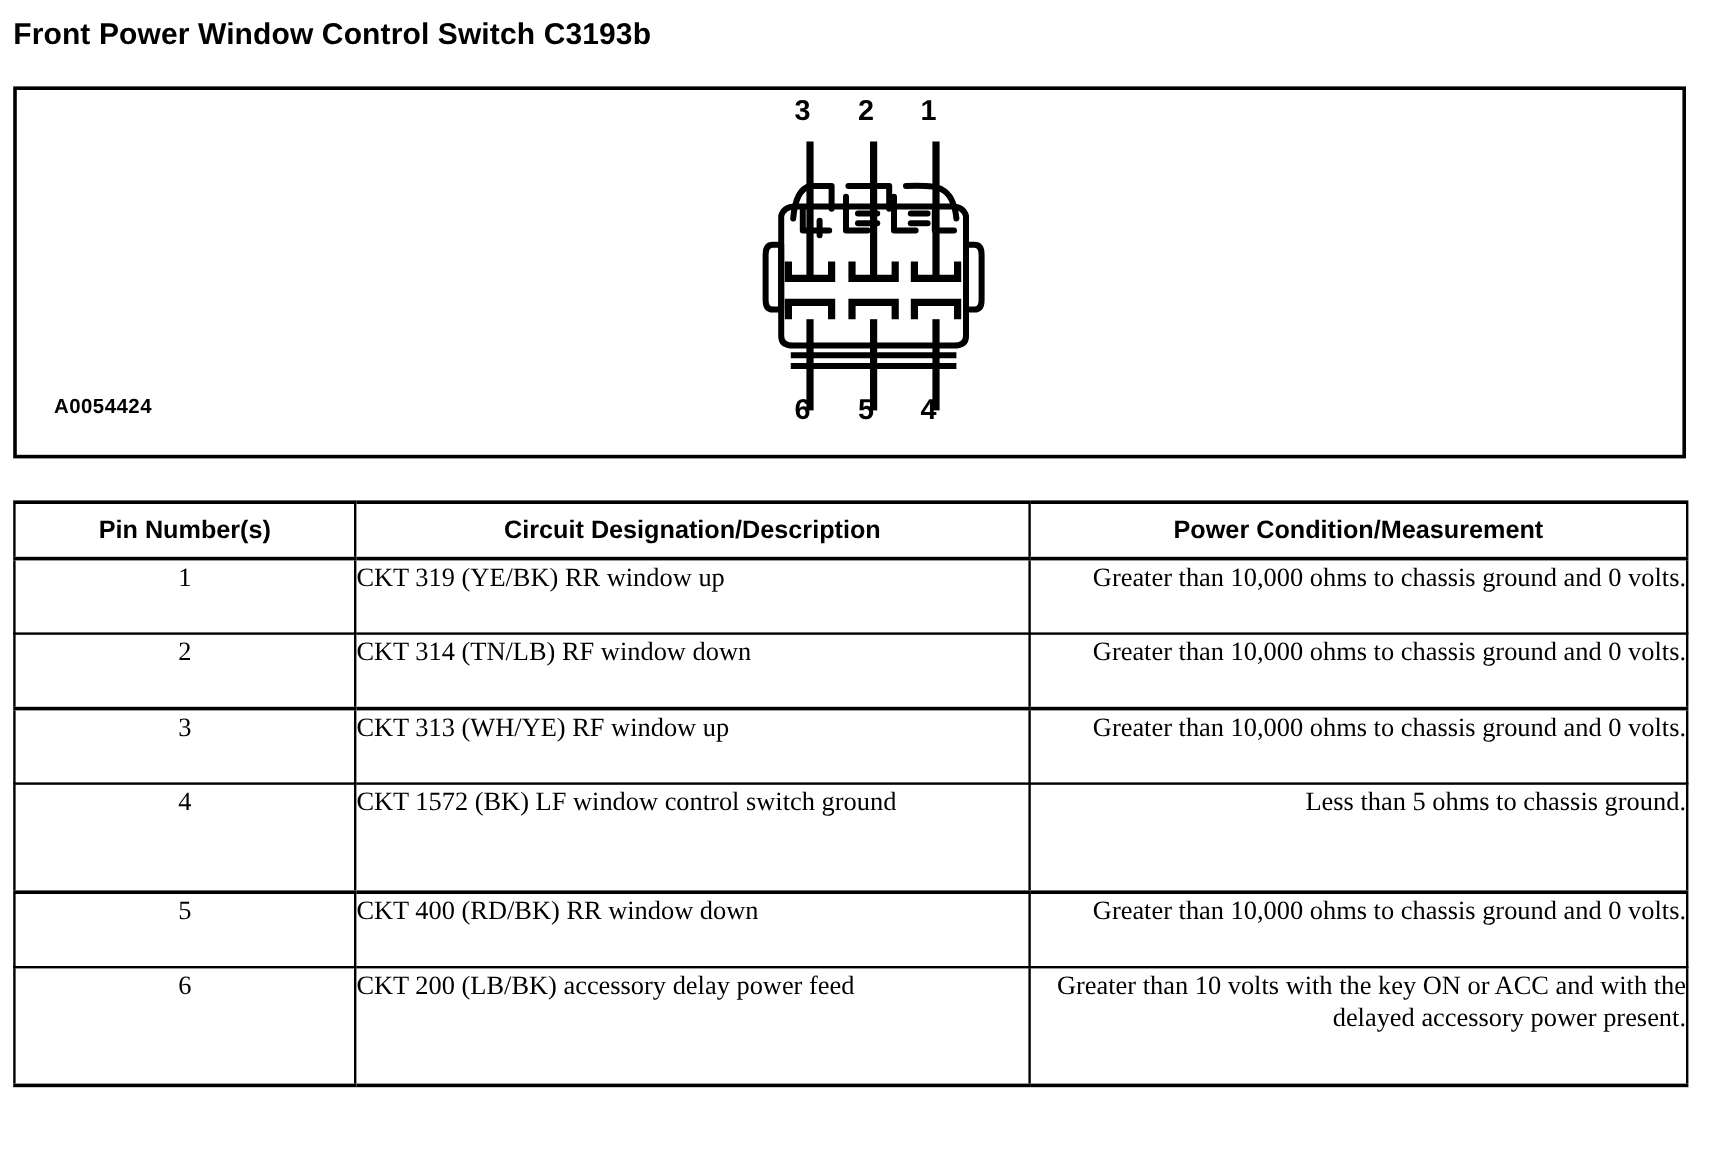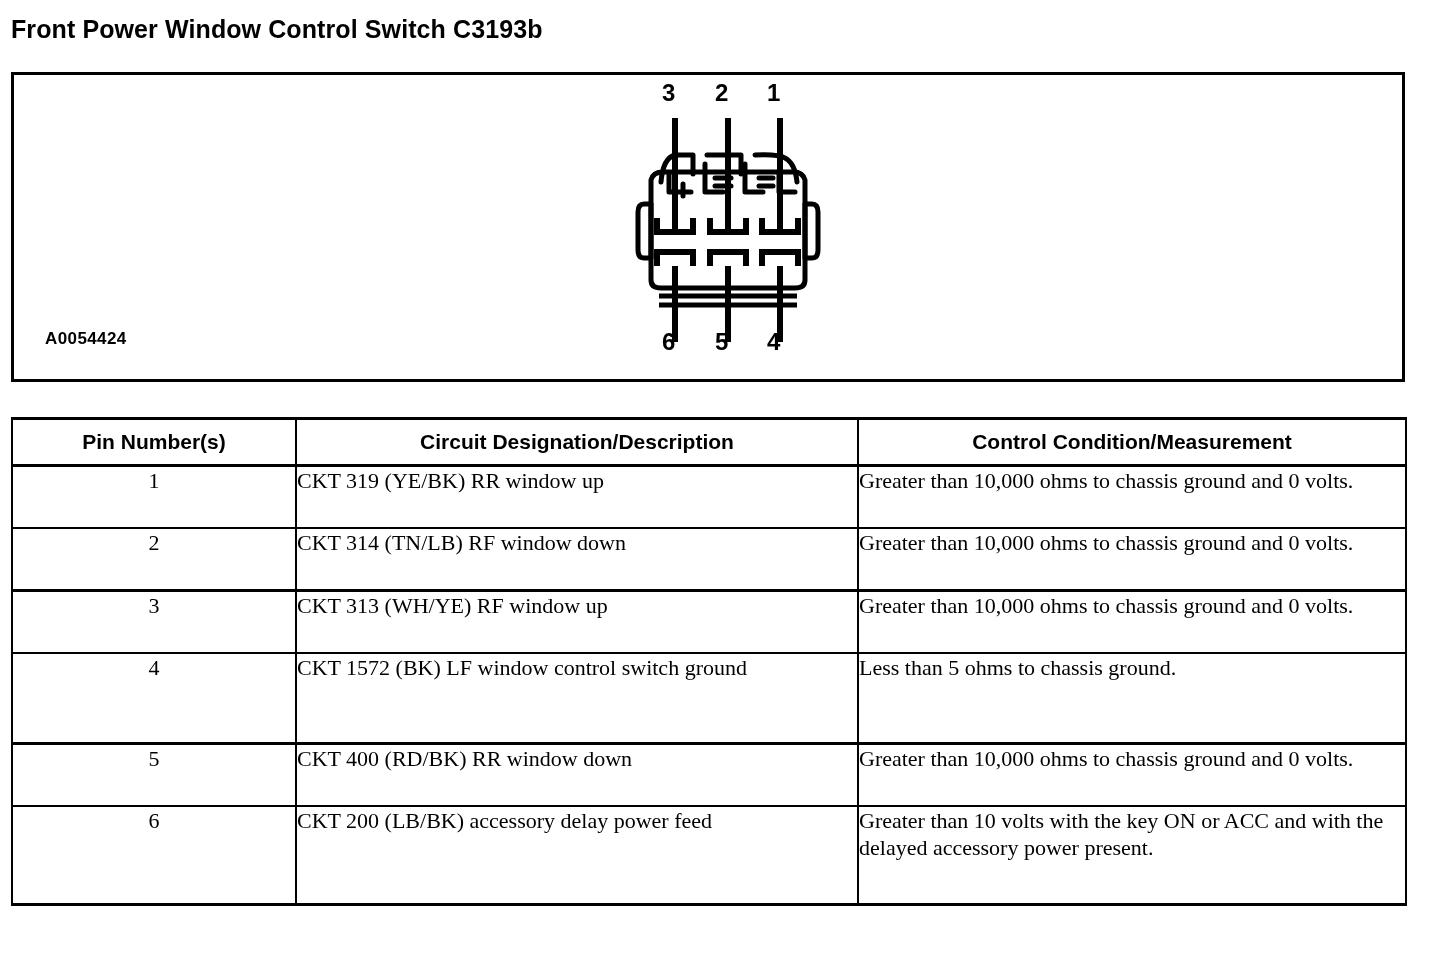--- a/index.html
+++ b/index.html
@@ -102,21 +102,21 @@
 
   td.cell-pin {
     text-align: center;
     padding: 9px 6px 14px 6px;
   }
   td.cell-desc {
     text-align: left;
     padding: 9px 10px 14px 10px;
   }
   td.cell-meas {
-    text-align: left;
+    text-align: right;
     padding: 9px 12px 14px 14px;
   }
   tr.row-tall td { height: 60px; }
   tr.row-taller td { height: 88px; }
   tr.row-last td  { height: 96px; }
 
   
   tr.thick-top > td { border-top-width: 3px; }
   tr.thick-bottom > td { border-bottom-width: 3px; }
 </style>
@@ -193,21 +193,21 @@
   <table class="pin-table">
     <colgroup>
       <col class="col-pin">
       <col class="col-desc">
       <col class="col-meas">
     </colgroup>
     <thead>
       <tr>
         <th>Pin Number(s)</th>
         <th>Circuit Designation/Description</th>
-        <th>Control Condition/Measurement</th>
+        <th>Power Condition/Measurement</th>
       </tr>
     </thead>
     <tbody>
       <tr class="row-tall">
         <td class="cell-pin">1</td>
         <td class="cell-desc">CKT 319 (YE/BK) RR window up</td>
         <td class="cell-meas">Greater than 10,000 ohms to chassis ground and 0 volts.</td>
       </tr>
       <tr class="row-tall">
         <td class="cell-pin">2</td>

